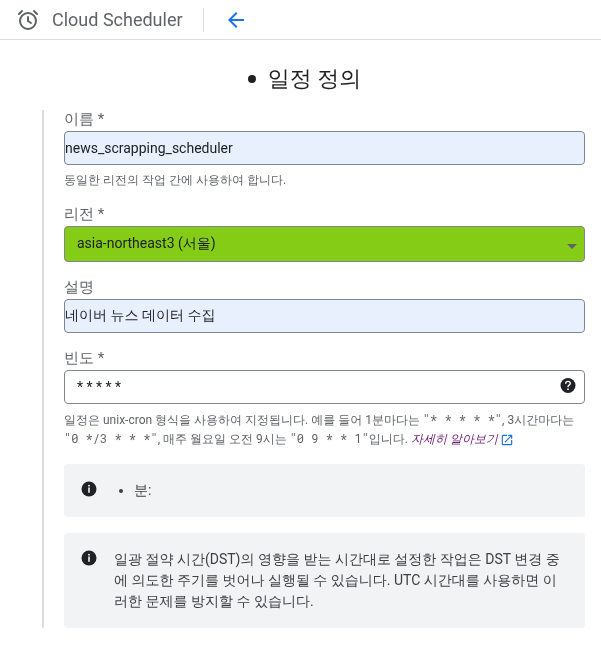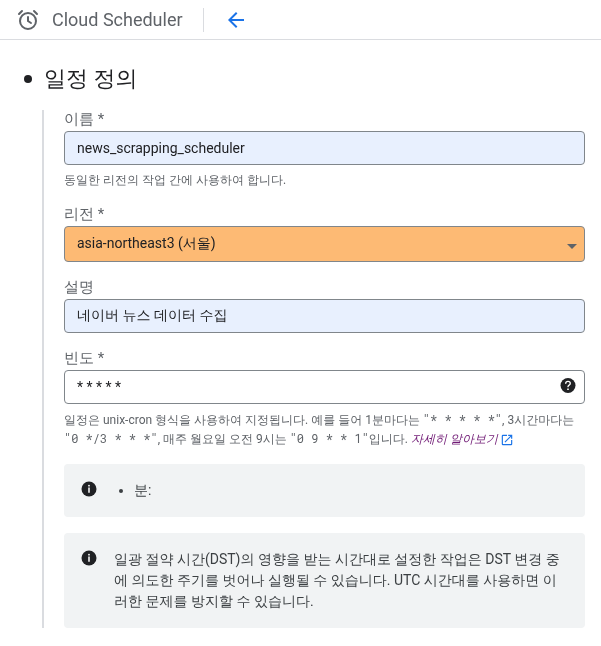--- a/index.html
+++ b/index.html
@@ -50,20 +50,21 @@
     }
     .content {
       padding: 24px 16px 24px 48px;
     }
     .section-header {
       display: flex;
       align-items: center;
       gap: 12px;
       margin-bottom: 16px;
       margin-left: -32px;
+      justify-content: center;
     }
     .bullet {
       width: 8px;
       height: 8px;
       background: #202124;
       border-radius: 50%;
       margin-left: 8px;
     }
     .section-title {
       font-size: 22px;
@@ -75,39 +76,39 @@
       position: relative;
     }
     .label {
       font-size: 15px;
       color: #5f6368;
       margin-bottom: 2px;
       display: block;
     }
     .text-input {
       width: 100%;
-      padding: 8px 12px;
+      padding: 8px 0;
       border: 1px solid #80868b;
       border-radius: 4px;
       font-size: 14px;
       background: #e8f0fe;
       color: #202124;
       font-family: inherit;
     }
     .select-wrapper {
       position: relative;
     }
     .select-input {
       width: 100%;
       padding: 8px 12px;
       padding-right: 32px;
       border: 1px solid #80868b;
       border-radius: 4px;
       font-size: 14px;
-      background: #fdba74;
+      background: #84cc16;
       color: #202124;
       cursor: pointer;
       font-family: inherit;
     }
     .dropdown-icon {
       position: absolute;
       right: 8px;
       top: 50%;
       transform: translateY(-50%);
       pointer-events: none;

